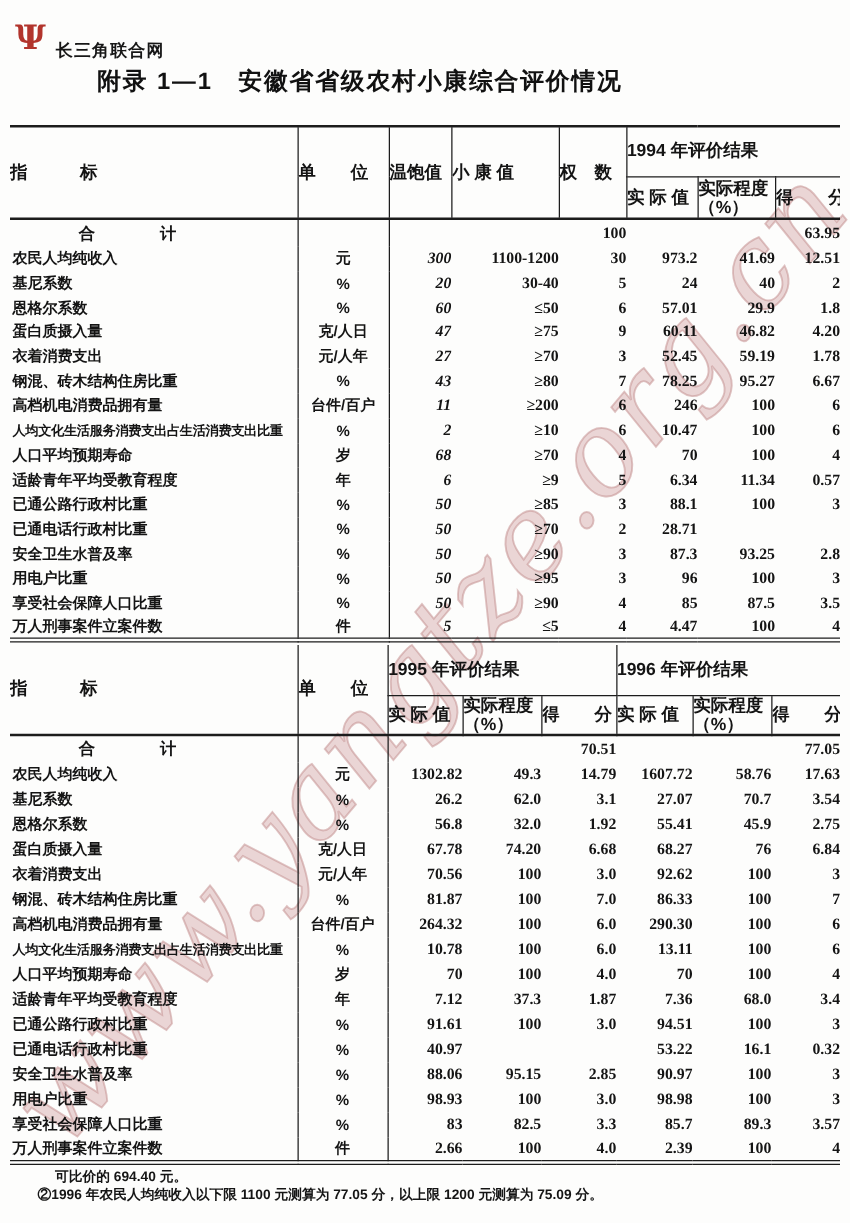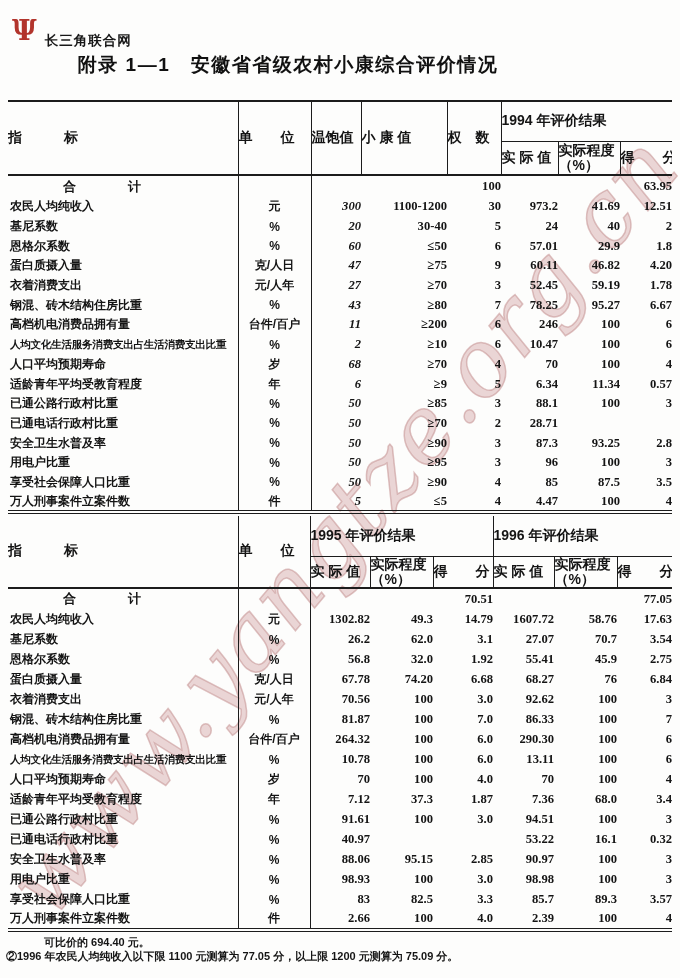--- a/index.html
+++ b/index.html
@@ -68,21 +68,21 @@
   .c-score   { padding-right:4px; }
   .c-a95 { padding-right:5px; }  .c-d95 { padding-right:8px; }  .c-s95 { padding-right:12px; }
   .c-a96 { padding-right:6px; }  .c-d96 { padding-right:7px; }  .c-s96 { padding-right:4px; }
 
   
   .t tbody tr:nth-of-type(9) td.label { font-size:10.6px; letter-spacing:-0.3px; }
 
   .footnotes { position:absolute; left:6px; top:936px; width:668px;
                font-size:11px; font-weight:bold; line-height:13.5px; color:#151515; }
   .footnotes .l2 { margin-left:38px; }
-  .footnotes .l3 { }
+  .footnotes .l3 { margin-left:24px; }
 </style>
 </head>
 <body>
 
 <div class="page">
   <div class="watermark">www.yangtze.org.cn</div>
 
   <div class="content">
     <div class="site-logo">
       <span class="logo-mark">Ψ</span>

